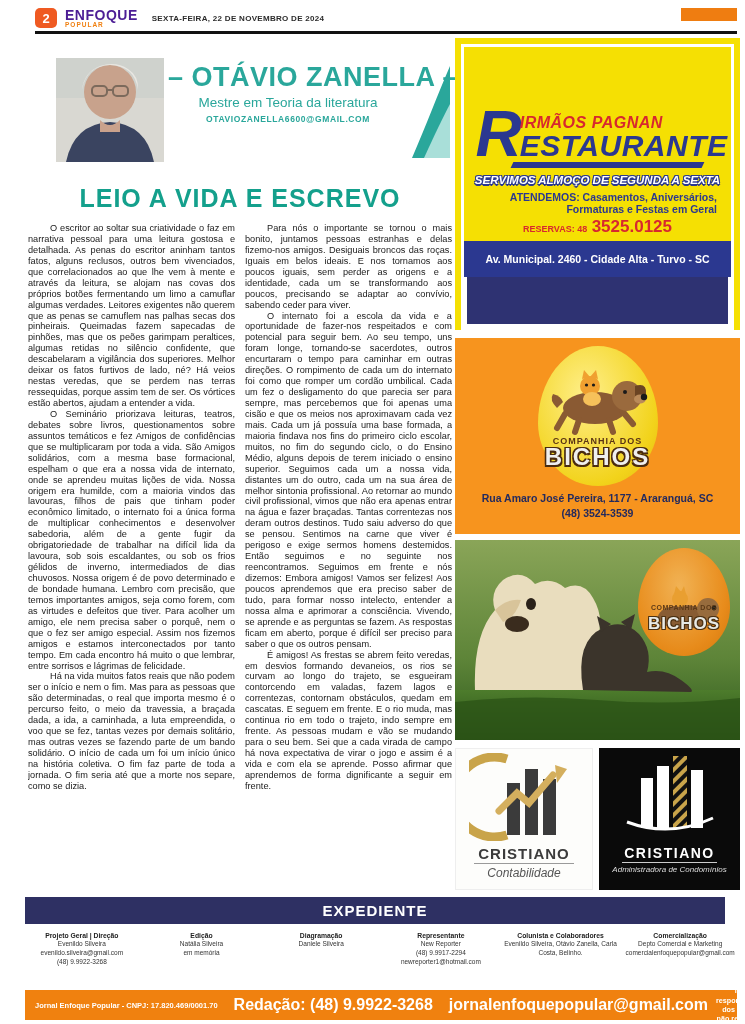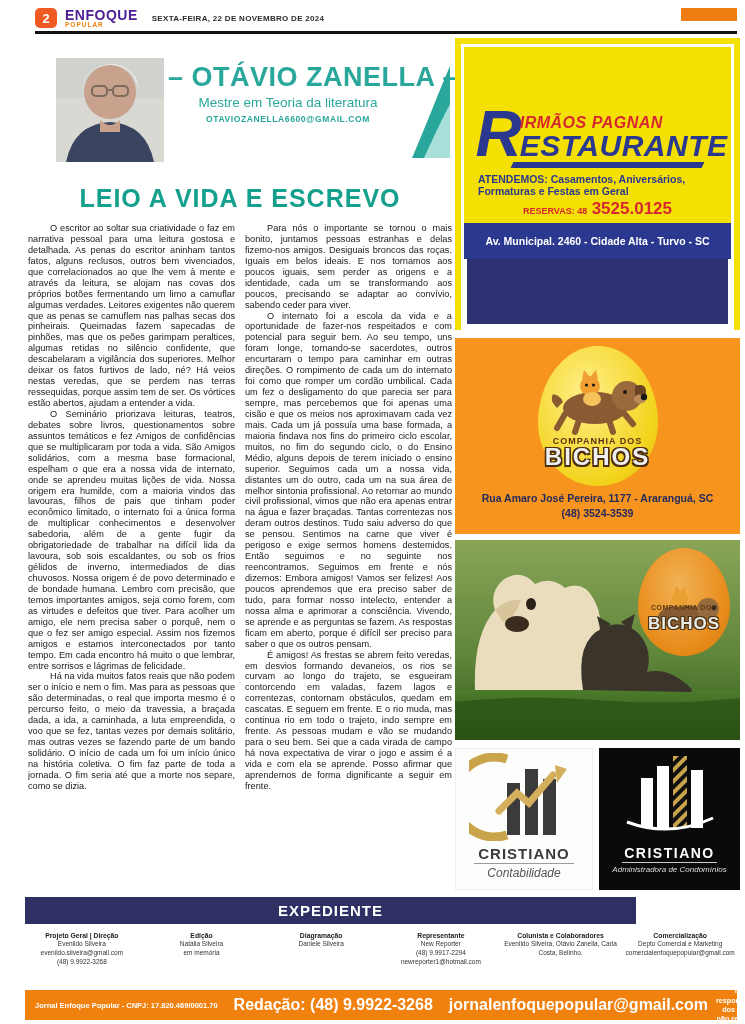--- a/index.html
+++ b/index.html
@@ -43,21 +43,21 @@
   .rest-spacer{height:62px;}
   .rest-brand{position:relative;text-align:center;padding-left:8px;}
   .rest-row{display:flex;align-items:flex-end;justify-content:center;}
   .big-r{color:#2b3890;font-weight:900;font-style:italic;font-size:64px;line-height:.8;}
   .rest-stack{display:flex;flex-direction:column;align-items:flex-start;margin-left:-2px;}
   .pagnan{color:#d7282f;font-weight:900;font-style:italic;font-size:16px;letter-spacing:.5px;}
   .rest-rest{color:#2b3890;font-weight:900;font-style:italic;font-size:30px;line-height:.95;letter-spacing:.5px;}
   .rest-swoosh{height:6px;background:#2b3890;margin:2px 28px 0 40px;transform:skewX(-25deg);}
   .rest-banner{color:#fff;font-weight:900;font-style:italic;font-size:11.5px;text-align:center;margin-top:6px;
       text-shadow:-1px -1px 0 #2b3890,1px -1px 0 #2b3890,-1px 1px 0 #2b3890,1px 1px 0 #2b3890,0 2px 0 #2b3890;}
-  .rest-services{color:#2b3890;font-weight:bold;font-size:10.5px;text-align:left;margin-top:5px;padding:0 14px;}
+  .rest-services{color:#2b3890;font-weight:bold;font-size:10.5px;text-align:right;margin-top:5px;padding:0 14px;}
   .rest-reservas{text-align:center;margin-top:2px;color:#d7282f;font-weight:bold;}
   .rest-reservas .lbl{font-size:9px;}
   .rest-reservas .phone{font-size:17px;font-weight:900;}
   .rest-address{background:#2b3890;color:#fff;font-weight:bold;font-size:10.5px;text-align:center;
                 padding:12px 2px;margin-top:4px;}
   .rest-bluebox{flex:1;background:#2e3272;border:3px solid #fff;border-top:none;margin:0;}
 
   
   .ad-bichos{background:#f7941e;margin-top:8px;height:196px;position:relative;text-align:center;}
   .bichos-egg{position:absolute;left:50%;top:8px;transform:translateX(-50%);width:120px;height:140px;
@@ -82,21 +82,21 @@
   
   .cristiano-row{display:flex;gap:6px;margin-top:8px;}
   .ad-cris-cont{width:138px;height:142px;background:#fdfdfb;border:1px solid #eee;text-align:center;padding-top:4px;box-sizing:border-box;}
   .cris-name{color:#3b3b3b;font-weight:900;font-size:15px;letter-spacing:1px;border-bottom:1.5px solid #9a9a9a;display:inline-block;padding:0 4px 1px;}
   .cris-sub{color:#555;font-style:italic;font-size:12px;margin-top:2px;}
   .ad-cris-cond{width:141px;height:142px;background:#0a0a0a;text-align:center;padding-top:4px;box-sizing:border-box;}
   .cond-name{color:#fff;font-weight:900;font-size:14px;letter-spacing:1.5px;border-bottom:1px solid #ccc;display:inline-block;padding:0 2px 1px;}
   .cond-sub{color:#ddd;font-style:italic;font-size:8px;margin-top:2px;}
 
   
-  .exp-bar{position:absolute;left:25px;top:897px;width:611px;height:27px;background:#2e3063;
+  .exp-bar{position:absolute;left:25px;top:897px;width:700px;height:27px;background:#2e3063;
            color:#fff;font-weight:bold;font-size:15px;letter-spacing:1px;
            display:flex;align-items:center;justify-content:center;}
   .exp-cols{position:absolute;left:25px;top:932px;width:712px;display:flex;justify-content:space-between;gap:6px;}
   .exp-col{flex:1;text-align:center;}
   .exp-label{font-size:6.8px;font-weight:bold;color:#222;}
   .exp-lines{font-size:6.5px;color:#333;white-space:pre-line;line-height:1.35;margin-top:1px;}
 
   
   .bottom-bar{position:absolute;left:25px;top:990px;width:712px;height:30px;background:#f0810f;
               color:#fff;display:flex;align-items:center;padding:0 10px;box-sizing:border-box;gap:8px;}
@@ -174,20 +174,21 @@
         <div class="rest-brand">
           <div class="rest-row">
             <span class="big-r">R</span>
             <span class="rest-stack">
               <span class="pagnan">IRMÃOS PAGNAN</span>
               <span class="rest-rest">ESTAURANTE</span>
             </span>
           </div>
           <div class="rest-swoosh"></div>
         </div>
+        <div class="rest-banner">SERVIMOS ALMOÇO DE SEGUNDA A SEXTA</div>
         <div class="rest-services">ATENDEMOS: Casamentos, Aniversários, Formaturas e Festas em Geral</div>
         <div class="rest-reservas">
           <span class="lbl">RESERVAS: 48</span>
           <span class="phone">3525.0125</span>
         </div>
         <div class="rest-address">Av. Municipal. 2460 - Cidade Alta - Turvo - SC</div>
         <div class="rest-bluebox"></div>
       </div>
     </div>
 

